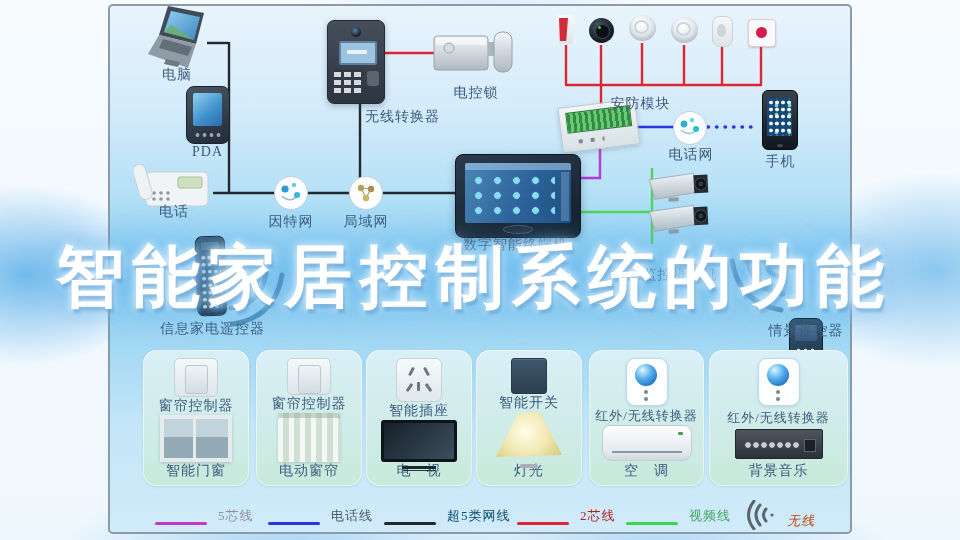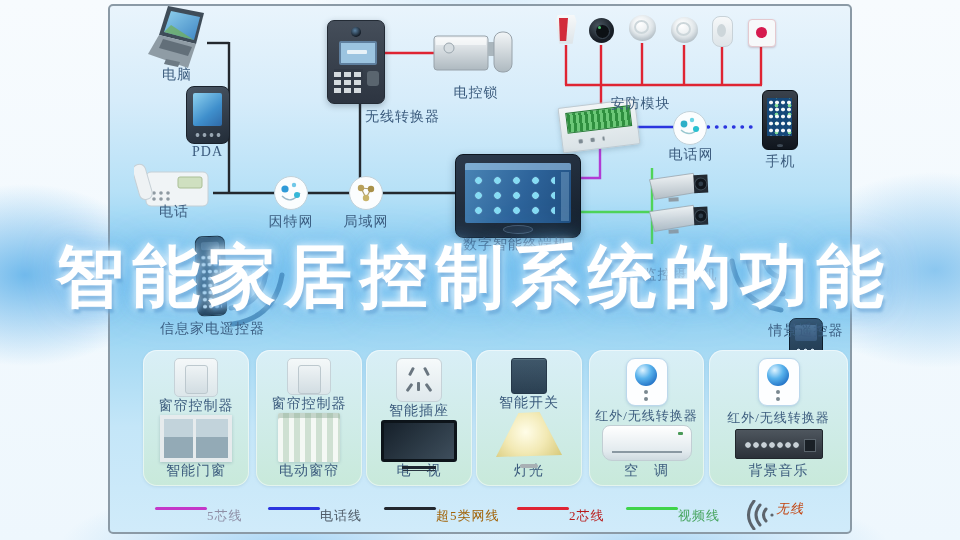--- a/index.html
+++ b/index.html
@@ -121,21 +121,21 @@
     background:radial-gradient(circle at 35% 28%,#e0f4ff,#58b2ec 40%,#1a68c0 85%);}
   .converter-ic::after{content:"";position:absolute;left:17px;top:31px;width:4px;height:4px;border-radius:50%;background:#7a8archive890;background:#7a8890;box-shadow:0 7px 0 #7a8890;}
   .ac-ic{width:88px;height:34px;border-radius:8px 8px 10px 10px;background:linear-gradient(#ffffff,#e2eaee 75%,#cfdae0);border:1px solid #c2ced4;position:relative;}
   .ac-ic::after{content:"";position:absolute;left:9px;bottom:7px;width:70px;height:2px;background:#8a98a2;}
   .ac-ic::before{content:"";position:absolute;right:8px;top:6px;width:5px;height:3px;background:#4a9a58;border-radius:1px;}
   .amp-ic{width:86px;height:28px;border-radius:2px;background:linear-gradient(#4e565e,#2b3139);border:1px solid #20262c;position:relative;}
   .amp-ic::after{content:"";position:absolute;left:8px;top:9px;width:56px;height:12px;
     background-image:radial-gradient(circle,#c8d0d6 0 2.4px,#5a646c 3px,transparent 3.6px);background-size:8px 12px;}
   .amp-ic::before{content:"";position:absolute;right:6px;top:9px;width:10px;height:11px;background:#1a2026;border:1px solid #5a646c;}
   
-  .legend-item{position:absolute;z-index:3;display:flex;align-items:flex-start;}
+  .legend-item{position:absolute;z-index:3;display:flex;align-items:flex-end;gap:11px;}
   .lg-line{display:inline-block;width:52px;height:3px;border-radius:2px;}
   .lg-label{font-family:"Liberation Serif","DejaVu Serif",serif;font-size:13px;letter-spacing:1px;white-space:nowrap;}
 </style>
 </head>
 <body>
 
 <div class="stage">
   <div class="panel"></div>
 
   <svg class="wires" width="960" height="540">
@@ -414,21 +414,21 @@
   <div class="legend-item" style="left:155px;top:507px">
     <span class="lg-line" style="background: rgb(196, 55, 200);"></span>
     <span class="lg-label" style="color: rgb(143, 143, 166);">5芯线</span>
   </div>
   <div class="legend-item" style="left:268px;top:507px">
     <span class="lg-line" style="background: rgb(43, 53, 223);"></span>
     <span class="lg-label" style="color: rgb(78, 90, 102);">电话线</span>
   </div>
   <div class="legend-item" style="left:384px;top:507px">
     <span class="lg-line" style="background: rgb(35, 40, 46);"></span>
-    <span class="lg-label" style="color: #a16207;">超5类网线</span>
+    <span class="lg-label" style="color: #0c4a6e;">超5类网线</span>
   </div>
   <div class="legend-item" style="left:517px;top:507px">
     <span class="lg-line" style="background: rgb(223, 36, 51);"></span>
     <span class="lg-label" style="color: #b91c1c;">2芯线</span>
   </div>
   <div class="legend-item" style="left:626px;top:507px">
     <span class="lg-line" style="background: rgb(63, 212, 74);"></span>
     <span class="lg-label" style="color: rgb(70, 164, 94);">视频线</span>
   </div>
   <div class="legend-item" style="left:746px;top:500px">

